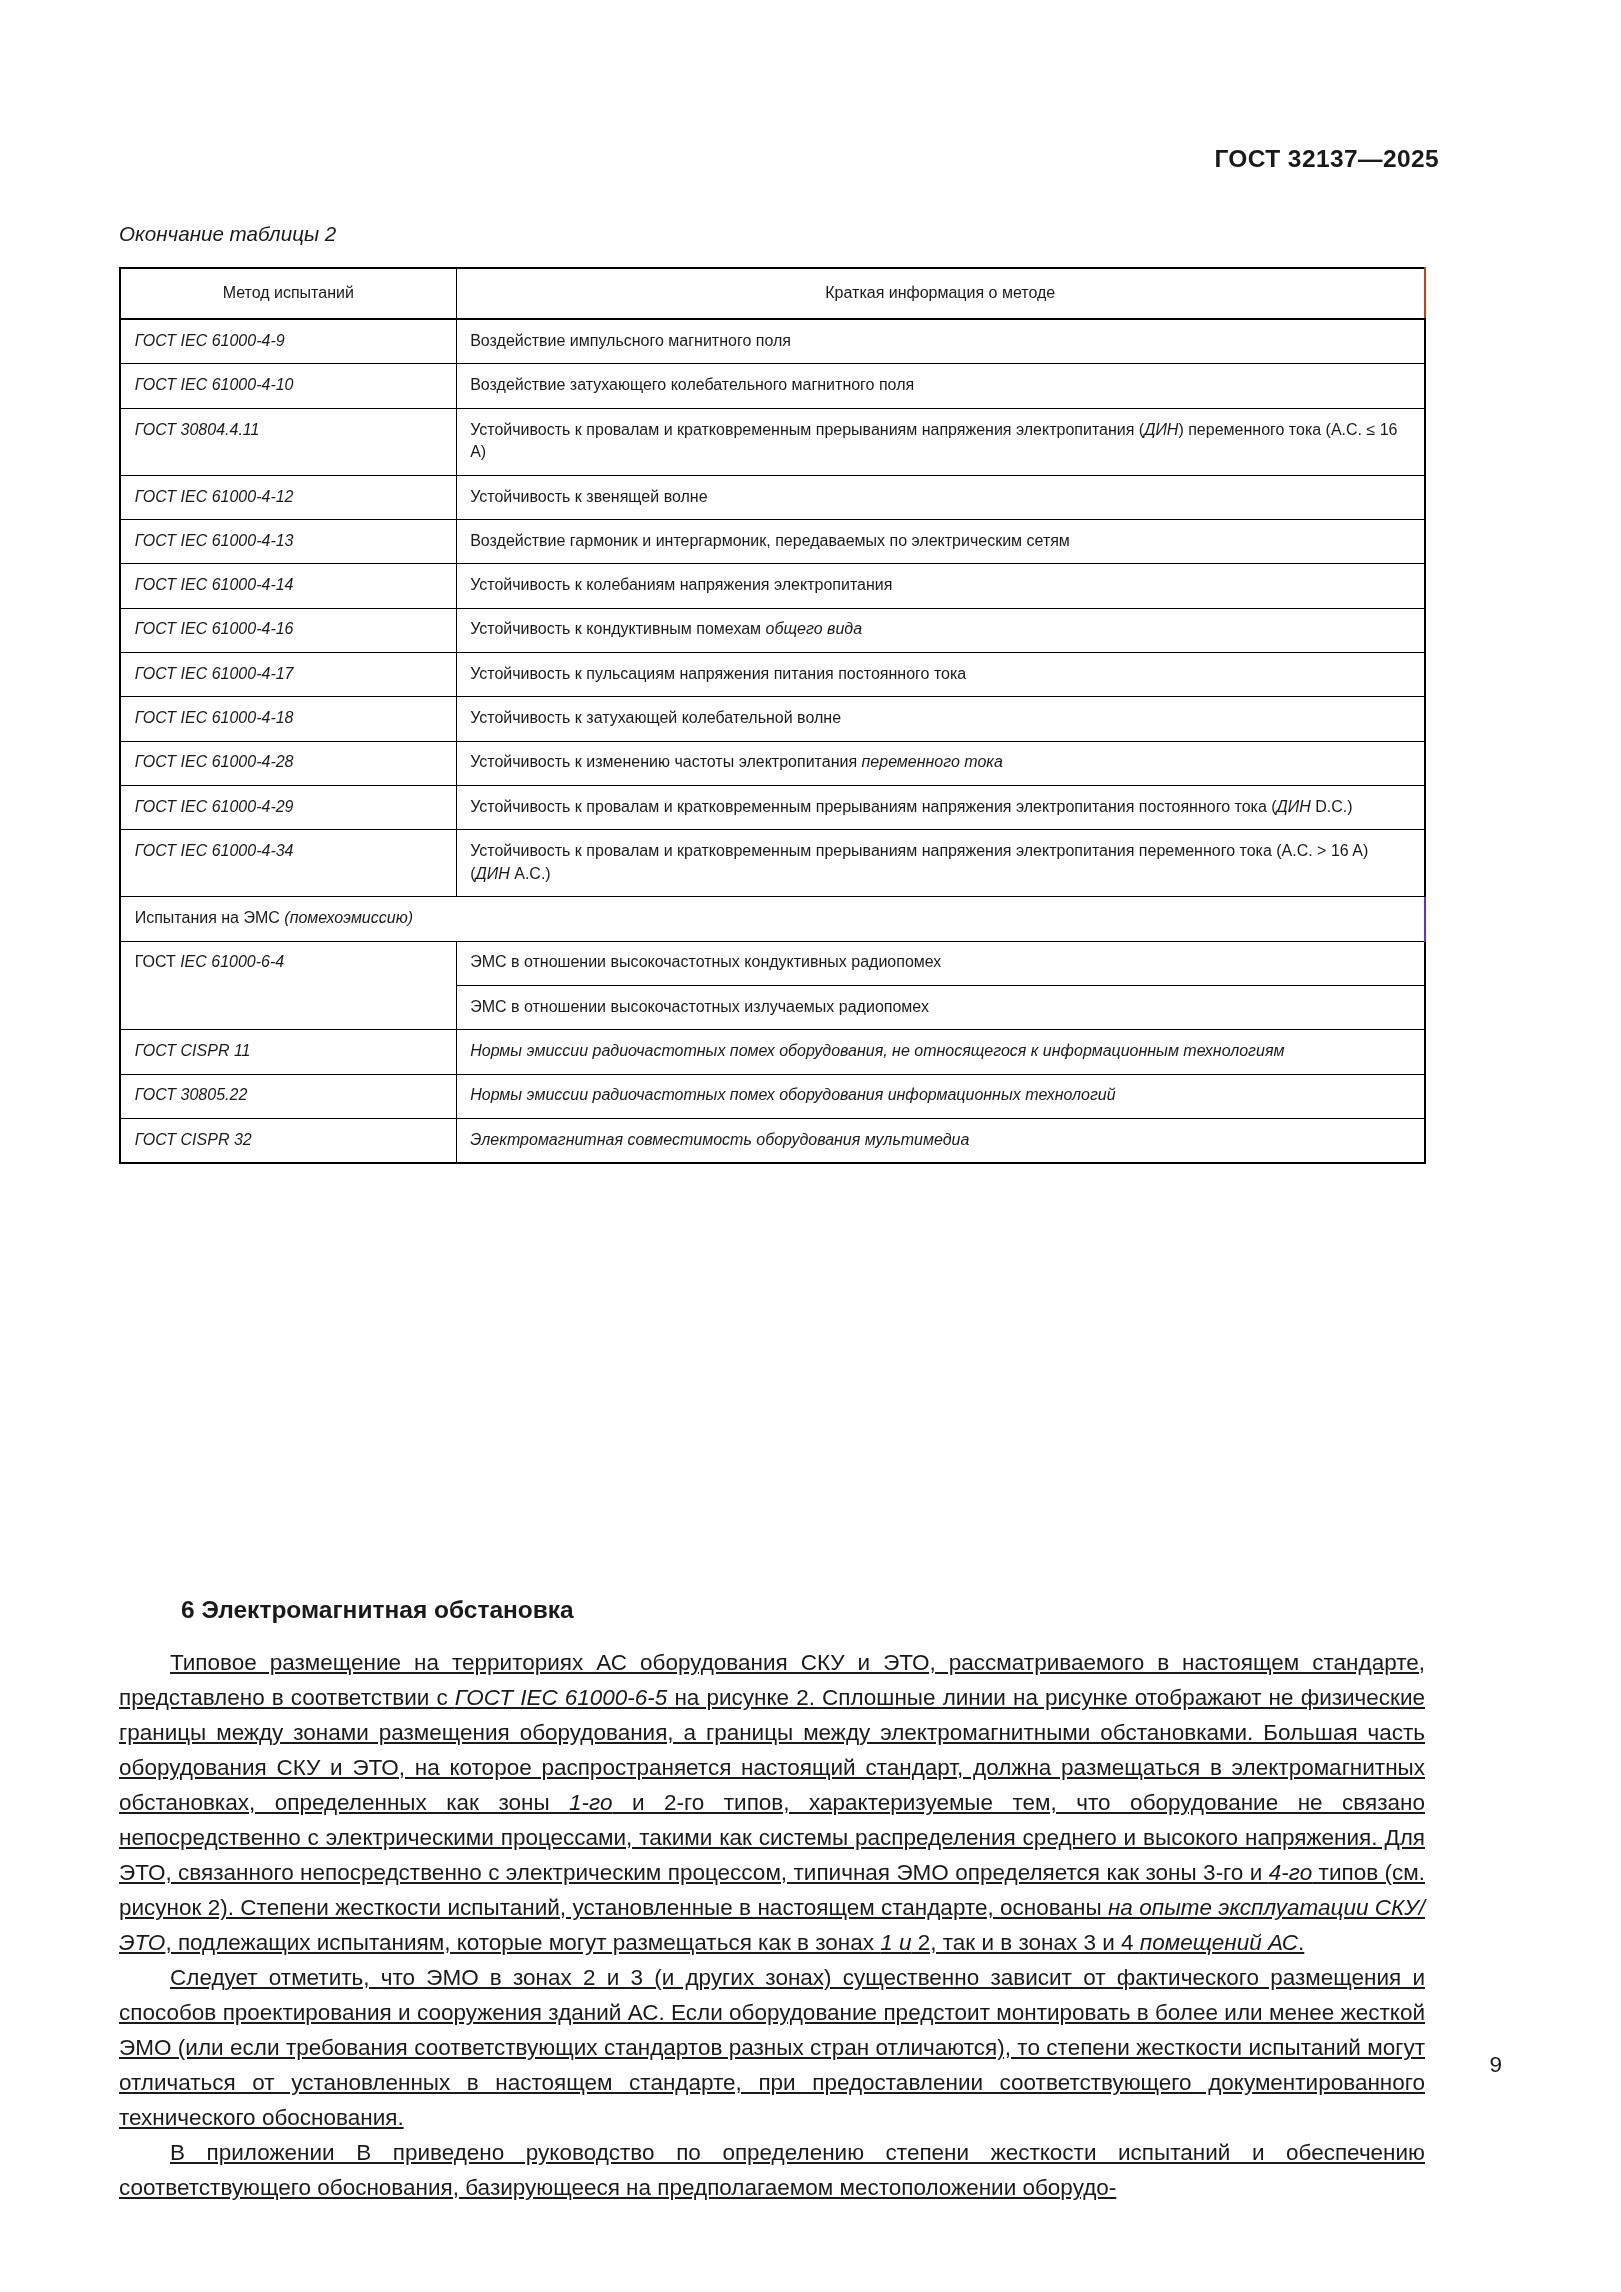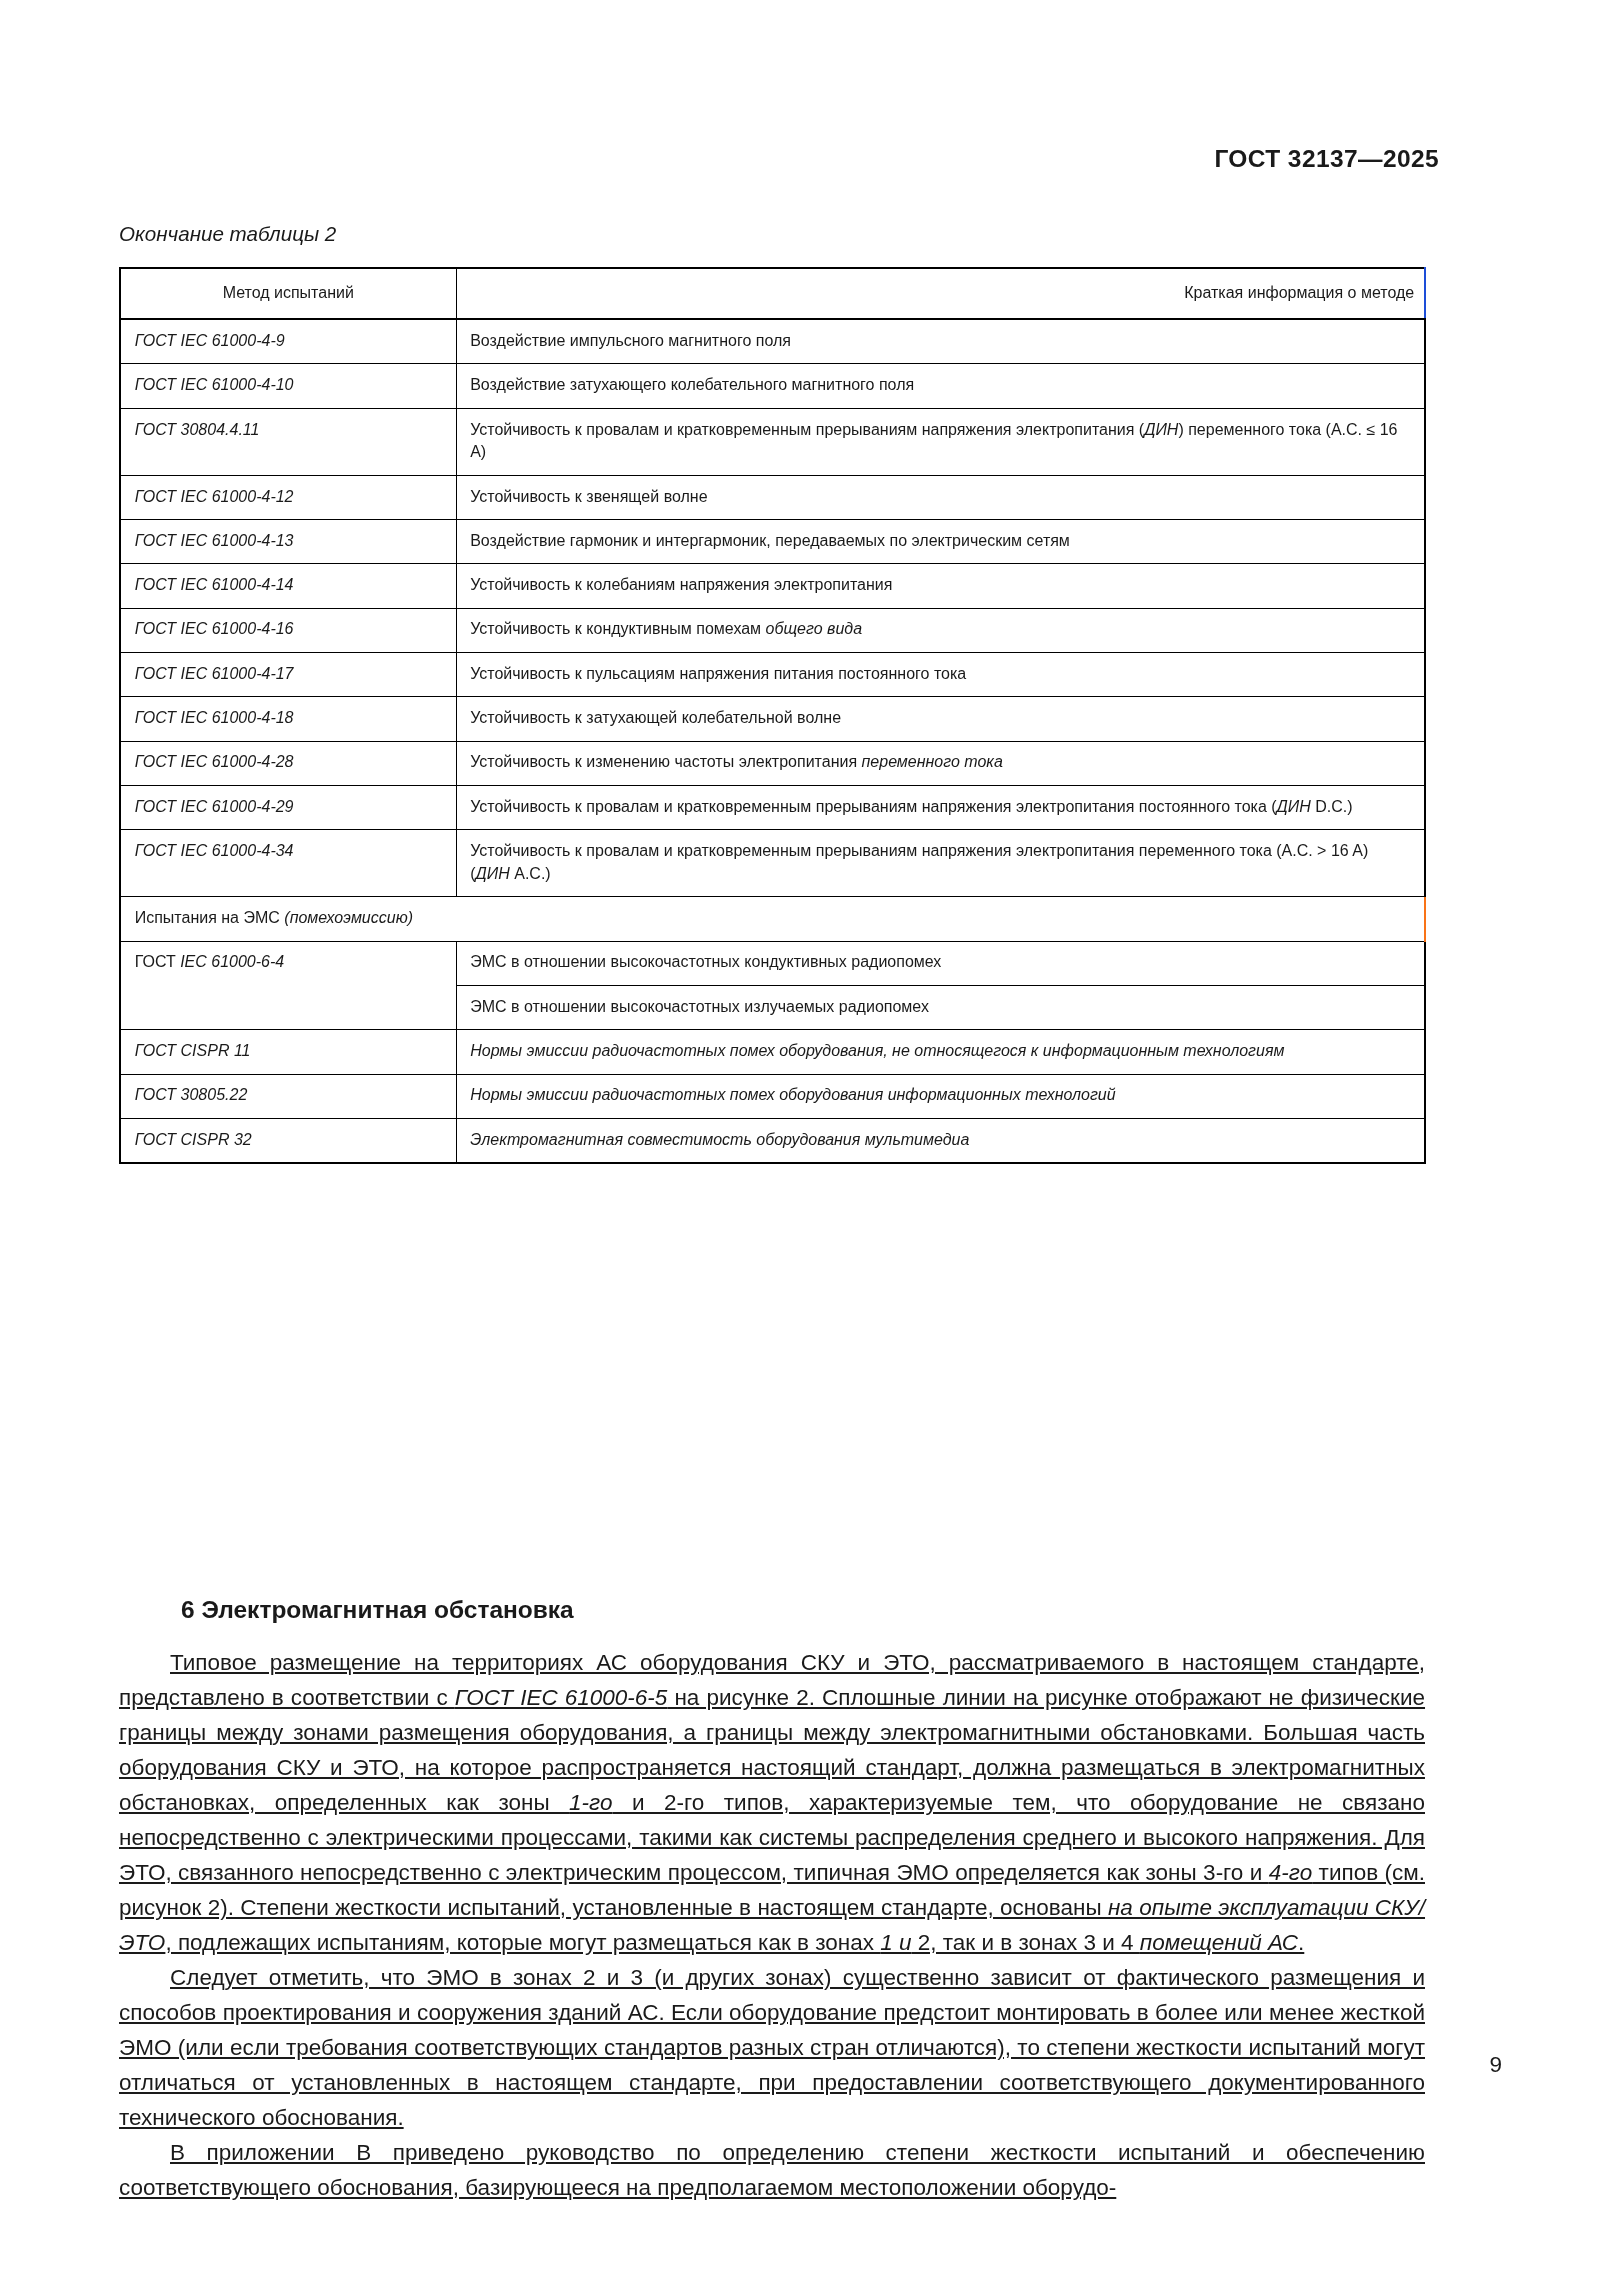--- a/index.html
+++ b/index.html
@@ -64,34 +64,34 @@
     padding: 9.8px 13.7px 10.8px 13.7px;
   }
   table.gost thead th {
     text-align: center;
     font-weight: normal;
     padding: 12.7px 9.8px 13.7px 9.8px;
     border-top: 2px solid #000;
     border-bottom: 2px solid #000;
   }
   table.gost thead th.first { border-left: 2px solid #000; }
-  table.gost thead th.last  { border-right: 2px solid #1d4ed8; text-align: right; }
+  table.gost thead th.last  { border-right: 2px solid #c2410c; }
 
   table.gost td.method {
     font-style: italic;
     white-space: nowrap;
     border-left: 2px solid #000;
     margin-top: 20px;
   }
   table.gost td.desc {
     border-right: 2px solid #000;
   }
   table.gost td.section {
     border-left: 2px solid #000;
-    border-right: 2px solid #f97316;
+    border-right: 2px solid #6d28d9;
   }
   table.gost tr.last-row td { border-bottom: 2px solid #000; }
 
   .ital { font-style: italic; }
   .roman { font-style: normal; }
 
   
   .sec-heading {
     position: absolute;
     left: 181px;

